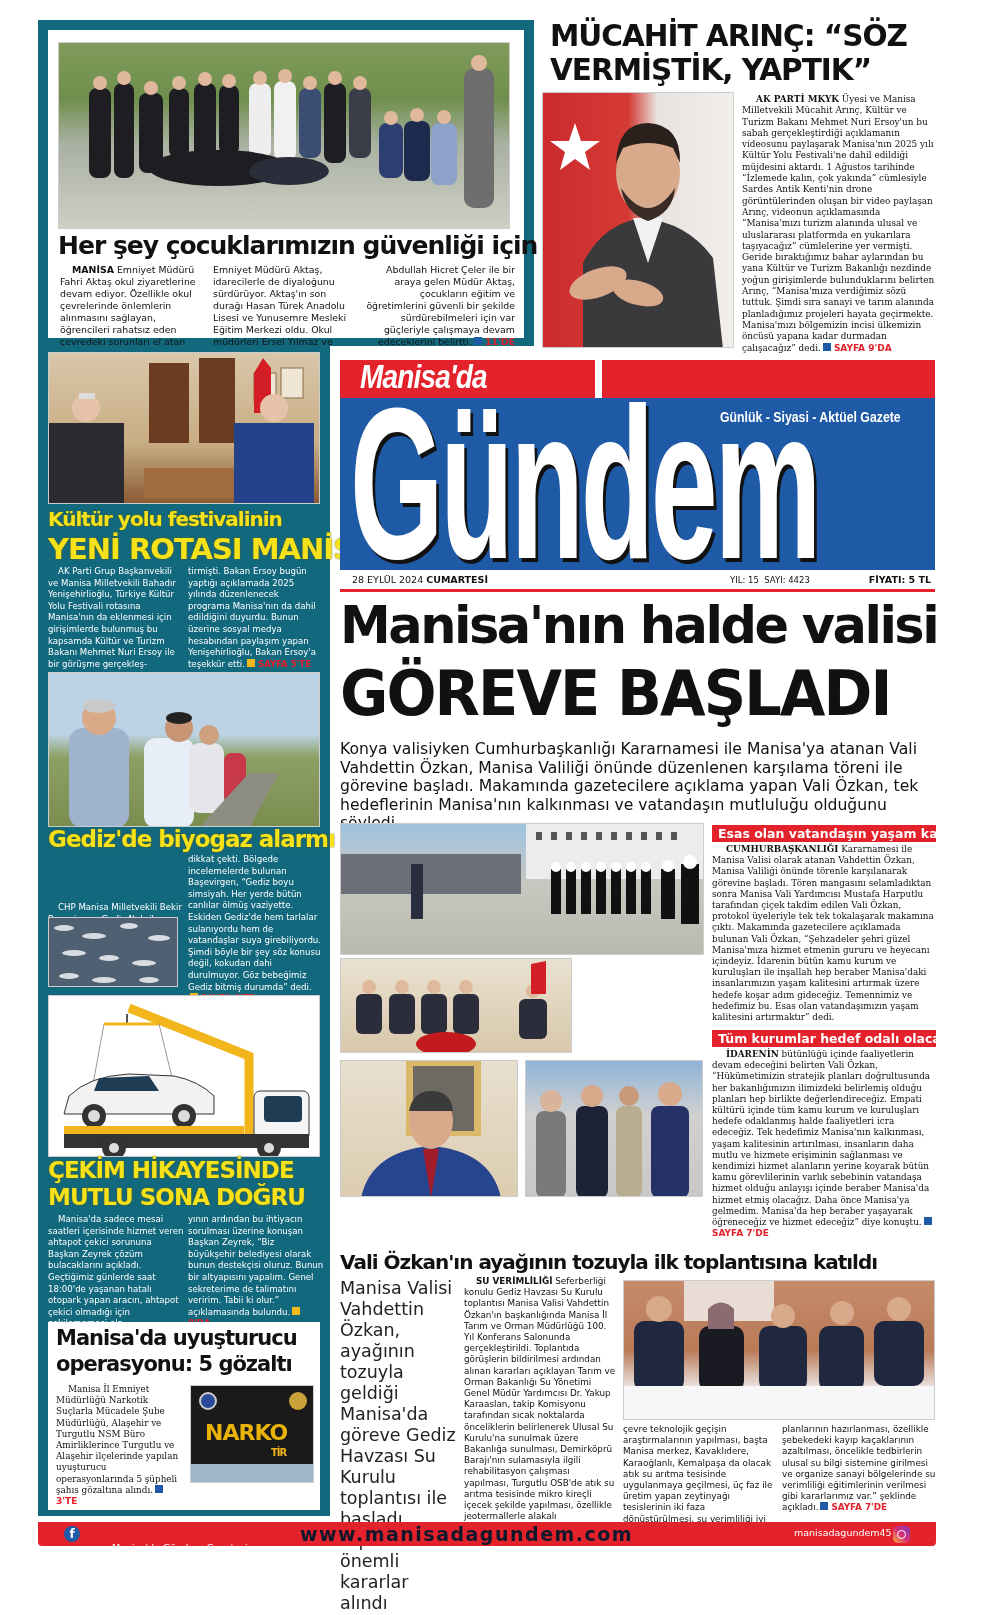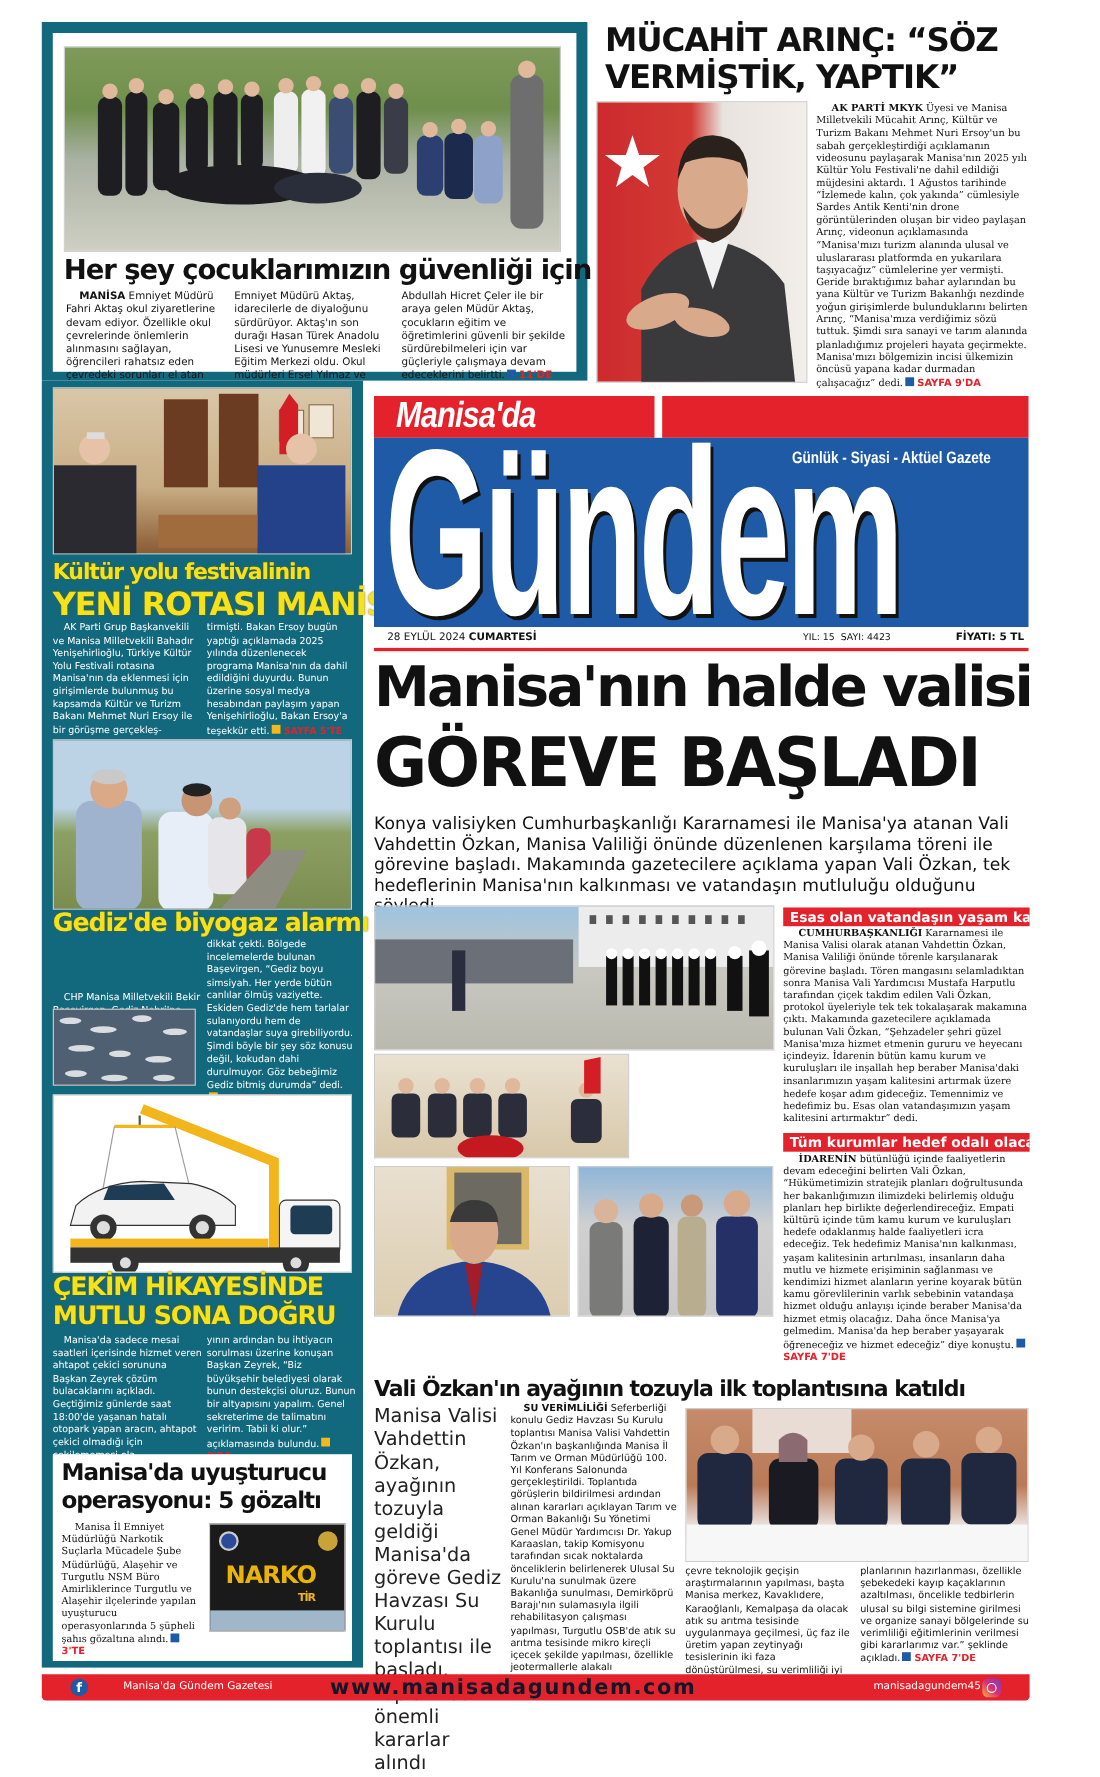--- a/index.html
+++ b/index.html
@@ -63,21 +63,21 @@
         <circle cx="385" cy="74" r="7"></circle>
         <circle cx="420" cy="20" r="8"></circle>
     </g>
   </svg>
 </div>
 <div class="abs hd" style="left:58px;top:233px;width:460px;font-size:25px;color:#111;white-space:nowrap;">Her şey çocuklarımızın güvenliği için</div>
 <div class="col" style="left:60px;top:264px;width:140px;">
   <span style="display:inline-block;width:12px"></span><b class="lead">MANİSA</b><span> Emniyet Müdürü Fahri Aktaş okul ziyaretlerine devam ediyor. Özellikle okul çevrelerinde önlemlerin alınmasını sağlayan, öğrencileri rahatsız eden çevredeki sorunları el atan</span>
 </div>
 <div class="col" style="left:213px;top:264px;width:140px;">Emniyet Müdürü Aktaş, idarecilerle de diyaloğunu sürdürüyor. Aktaş'ın son durağı Hasan Türek Anadolu Lisesi ve Yunusemre Mesleki Eğitim Merkezi oldu. Okul müdürleri Ersel Yılmaz ve</div>
-<div class="col" style="left:365px;top:264px;width:150px;">
+<div class="col" style="left:365px;top:264px;width:150px;text-align:right;">
   <span>Abdullah Hicret Çeler ile bir araya gelen Müdür Aktaş, çocukların eğitim ve öğretimlerini güvenli bir şekilde sürdürebilmeleri için var güçleriyle çalışmaya devam edeceklerini belirtti.</span><span class="sq" style="background:#1f5aa6"></span><span class="red">11'DE</span>
 </div>
 
 <div class="abs teal" style="left:38px;top:346px;width:292px;height:1170px;"></div>
 
 <div class="photo" style="left:48px;top:352px;width:272px;height:152px;background:linear-gradient(180deg,#d9c7a9 0%,#c8ad84 60%,#8a5b34 100%);">
   <svg width="272" height="152" viewBox="0 0 272 152">
     <rect x="100" y="10" width="40" height="80" fill="#6b3b22"></rect>
       <rect x="150" y="5" width="36" height="85" fill="#6b3b22"></rect>
     <rect x="205" y="20" width="22" height="28" fill="#efe6d6" stroke="#8a6a4a"></rect>
@@ -315,19 +315,19 @@
       </g>
     <path d="M84 28 Q97 15 110 28 L110 48 L84 48Z" fill="#8c6a72"></path>
     <rect x="0" y="105" width="312" height="35" fill="#f7f7f7"></rect>
   </svg>
 </div>
 <div class="col" style="left:623px;top:1424px;width:152px;font-size:8.8px;line-height:11.2px;">çevre teknolojik geçişin araştırmalarının yapılması, başta Manisa merkez, Kavaklıdere, Karaoğlanlı, Kemalpaşa da olacak atık su arıtma tesisinde uygulanmaya geçilmesi, üç faz ile üretim yapan zeytinyağı tesislerinin iki faza dönüştürülmesi, su verimliliği iyi</div>
 <div class="col" style="left:782px;top:1424px;width:154px;font-size:8.8px;line-height:11.2px;"><span>planlarının hazırlanması, özellikle şebekedeki kayıp kaçaklarının azaltılması, öncelikle tedbirlerin ulusal su bilgi sistemine girilmesi ve organize sanayi bölgelerinde su verimliliği eğitimlerinin verilmesi gibi kararlarımız var.” şeklinde açıkladı.</span><span class="sq" style="background:#1f5aa6"></span><span class="red">SAYFA 7'DE</span></div>
 
 <div class="abs" style="left:38px;top:1522px;width:898px;height:24px;background:#e4222b;border-radius:0 0 4px 4px;">
   <span class="abs" style="left:26px;top:4px;width:16px;height:16px;border-radius:50%;background:#1f5aa6;color:#fff;font-weight:bold;font-size:12px;line-height:16px;text-align:center;">f</span>
-  <span class="abs" style="left:46px;top:5px;font-size:9.5px;color:#fff;white-space:nowrap;padding-left:28px;">Manisa'da Gündem Gazetesi</span>
+  <span class="abs" style="left:46px;top:20px;font-size:9.5px;color:#fff;white-space:nowrap;padding-left:28px;">Manisa'da Gündem Gazetesi</span>
   <span class="abs" style="left:262px;top:1px;font-size:19px;color:#0f172a;font-weight:bold;letter-spacing:1.5px;white-space:nowrap;">www.manisadagundem.com</span>
   <span class="abs" style="left:756px;top:5px;font-size:9.5px;color:#fff;white-space:nowrap;">manisadagundem45</span>
   <span class="abs" style="left:855px;top:4px;width:17px;height:17px;border-radius:5px;background:linear-gradient(45deg,#f8b13a,#d62f76,#7a3bc2);">
     <span class="abs" style="left:4px;top:4px;width:9px;height:9px;border:1.5px solid #fff;border-radius:50%;"></span>
   </span>
 </div>
 
 </body></html>

